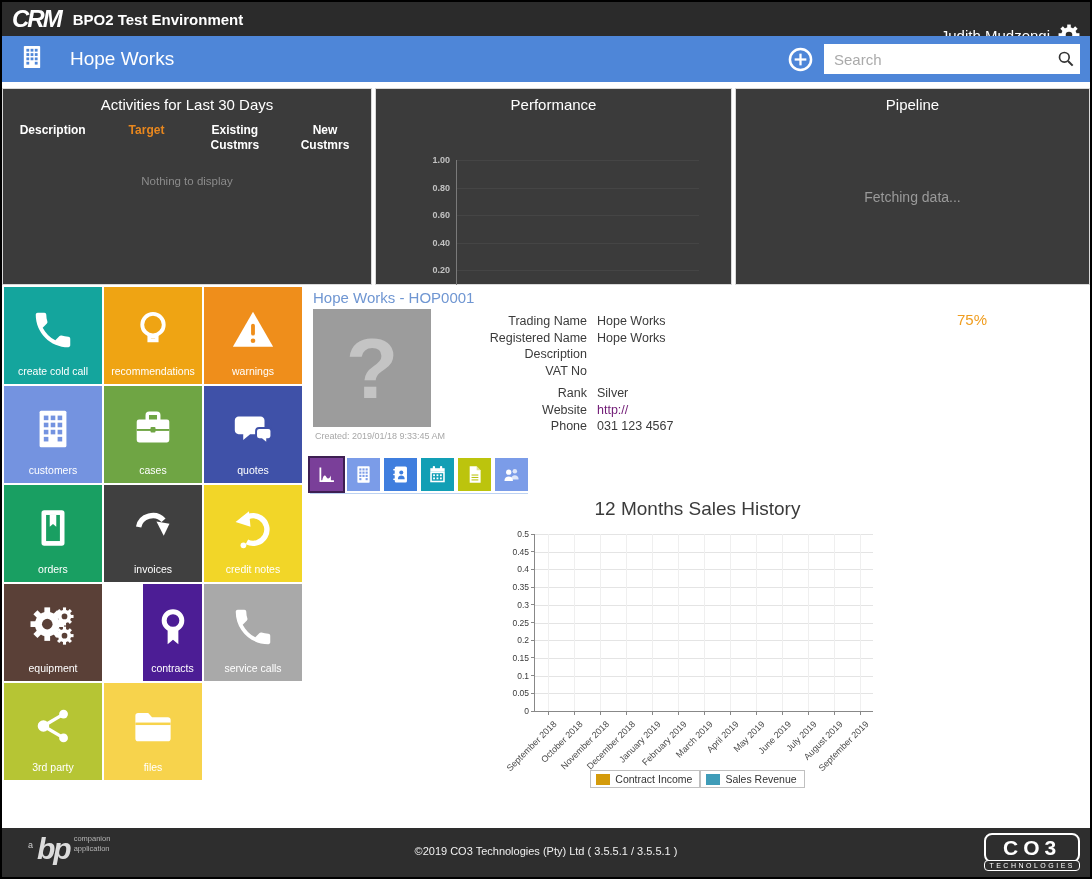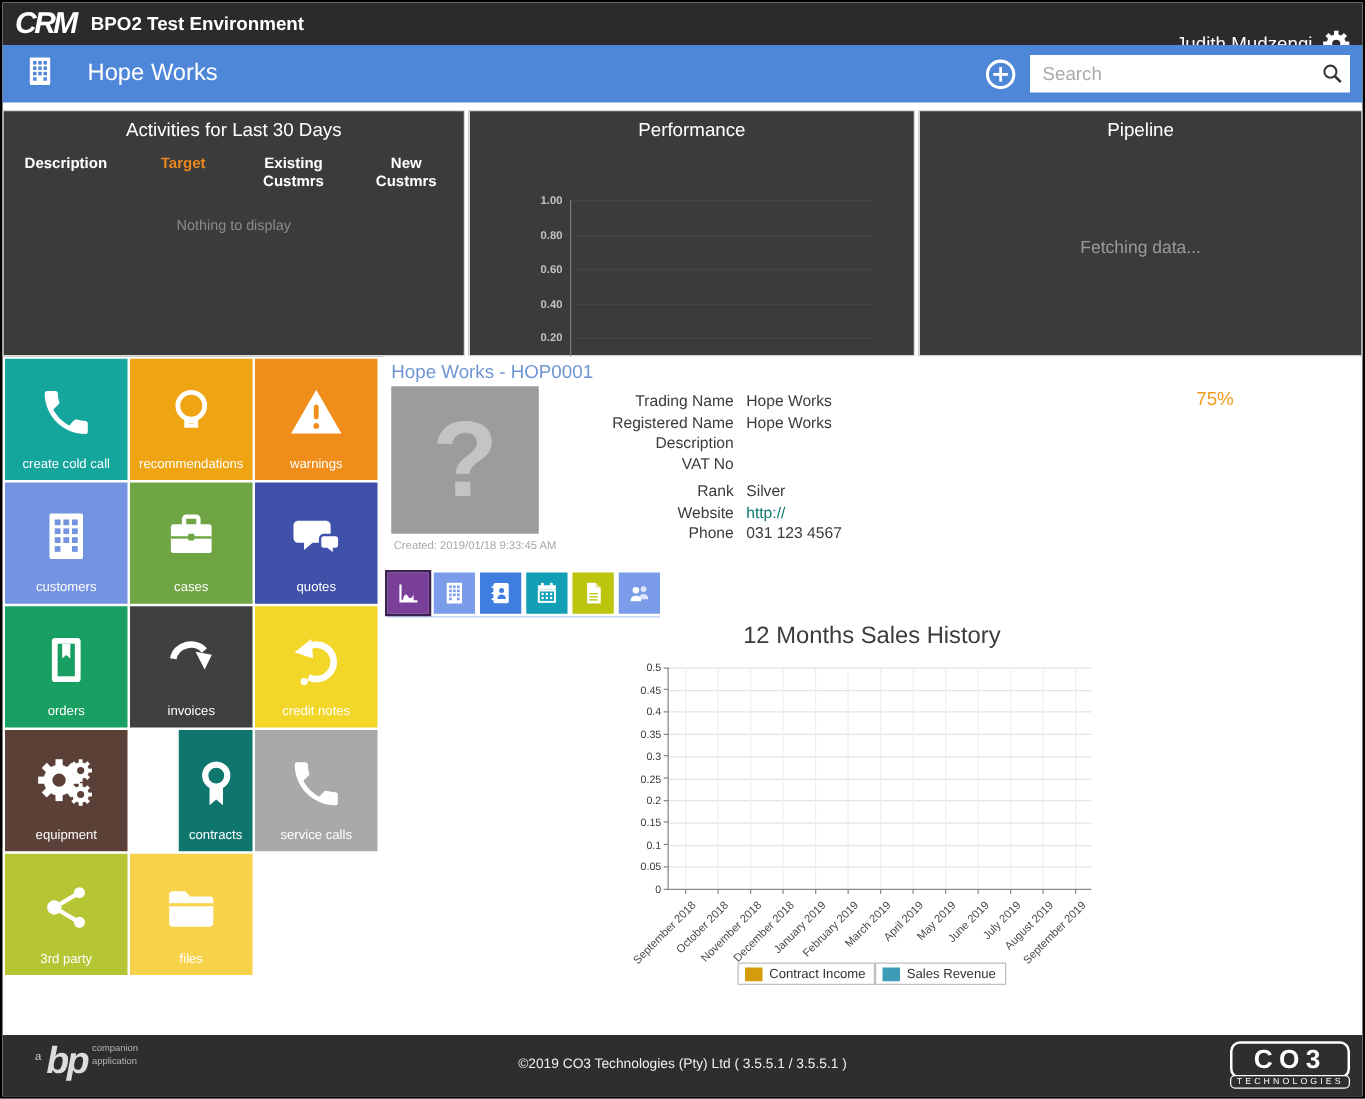--- a/index.html
+++ b/index.html
@@ -50,21 +50,21 @@
   .main{position:absolute;left:305px;top:283px;right:2px;bottom:49px;background:#fff;}
   .cust-heading{position:absolute;left:6px;top:4px;font-size:15px;color:#6f96d2;cursor:pointer;}
   .photo{position:absolute;left:6px;top:24px;width:118px;height:118px;background:#9c9c9c;display:flex;align-items:center;justify-content:center;}
   .photo span{color:#c4c4c4;font-size:86px;font-weight:bold;line-height:1;}
   .created{position:absolute;left:8px;top:146px;font-size:9px;color:#a7a7a7;}
   .fields{position:absolute;left:150px;top:28px;font-size:12.5px;color:#3b3b3b;}
   .frow{display:flex;line-height:16.5px;}
   .flabel{width:130px;text-align:right;padding-right:10px;}
   .fvalue{min-width:160px;}
   .fgap{height:6px;}
-  .weblink{color:#0f766e;cursor:pointer;}
+  .weblink{color:#701a75;cursor:pointer;}
   .score{position:absolute;left:650px;top:26px;font-size:15px;color:#f09d1f;}
 
   .tabstrip{position:absolute;left:3px;top:173px;display:flex;gap:4px;padding-bottom:2px;border-bottom:1px solid #bcd2f2;}
   .tab{width:33px;height:33px;display:flex;align-items:center;justify-content:center;cursor:pointer;box-sizing:border-box;}
   .tab.active{outline:2px solid #3d1f52;}
 
   .saleschart{position:absolute;left:0;top:213px;width:100%;height:290px;}
   .sales-title{text-align:center;font-size:19px;color:#3b3b3b;}
   .sales-plot{position:absolute;left:227px;top:36px;width:338px;height:177px;border-left:1px solid #888;border-bottom:1px solid #888;background:#fff;}
   .s-hgrid{position:absolute;left:0;width:100%;height:1px;background:#e4e4e4;}
@@ -311,21 +311,21 @@
             <rect x="17.194" y="11.788" width="1.612" height="2.108" transform="rotate(135 18 16.5)"></rect>
             <rect x="17.194" y="11.788" width="1.612" height="2.108" transform="rotate(180 18 16.5)"></rect>
             <rect x="17.194" y="11.788" width="1.612" height="2.108" transform="rotate(225 18 16.5)"></rect>
             <rect x="17.194" y="11.788" width="1.612" height="2.108" transform="rotate(270 18 16.5)"></rect>
             <rect x="17.194" y="11.788" width="1.612" height="2.108" transform="rotate(315 18 16.5)"></rect>
             <circle cx="18" cy="16.5" r="1.488" fill="currentColor"></circle>
           </g>
         </svg>
         <div class="tile-label">equipment</div>
       </div>
-      <div class="tile" style="background: #0f766e; margin-left: 39px;">
+      <div class="tile" style="background: #4c1d95; margin-left: 39px;">
         <svg width="46" height="46" viewBox="0 0 24 24" style="color:#e23c35">
           <circle cx="12" cy="8.6" r="4.6" fill="none" stroke="#fff" stroke-width="2.6"></circle>
           <path fill="#fff" d="M9.2 13.4h5.6V21l-2.8-2.4L9.2 21z"></path>
         </svg>
         <div class="tile-label">contracts</div>
       </div>
       <div class="tile" style="background: rgb(169, 169, 169);">
         <svg width="46" height="46" viewBox="0 0 24 24" style="color:#a9a9a9">
           <path fill="#fff" d="M6.62 10.79c1.44 2.83 3.76 5.14 6.59 6.59l2.2-2.21c.27-.27.67-.36 1.02-.24 1.12.37 2.33.57 3.57.57.55 0 1 .45 1 1V20c0 .55-.45 1-1 1-9.39 0-17-7.61-17-17 0-.55.45-1 1-1h3.5c.55 0 1 .45 1 1 0 1.25.2 2.45.57 3.57.11.35.03.74-.25 1.02l-2.2 2.2z"></path>
         </svg>

